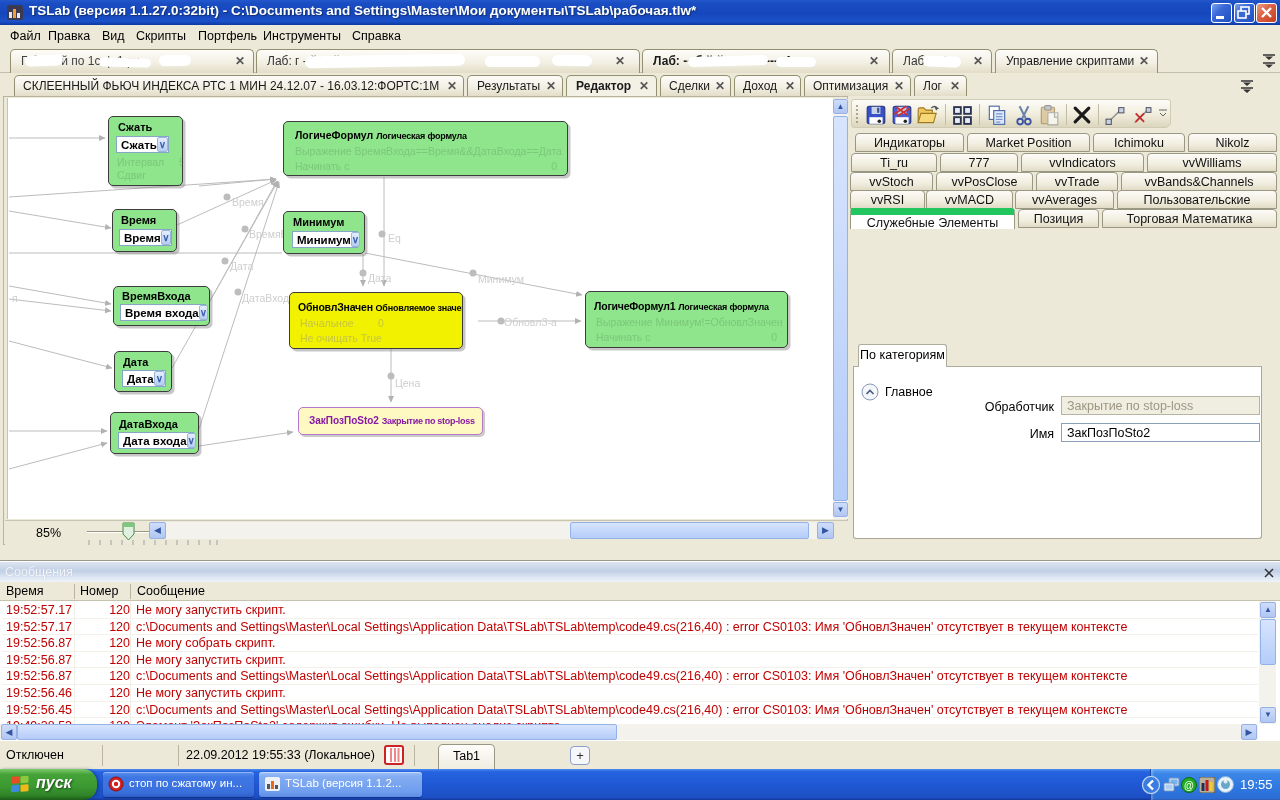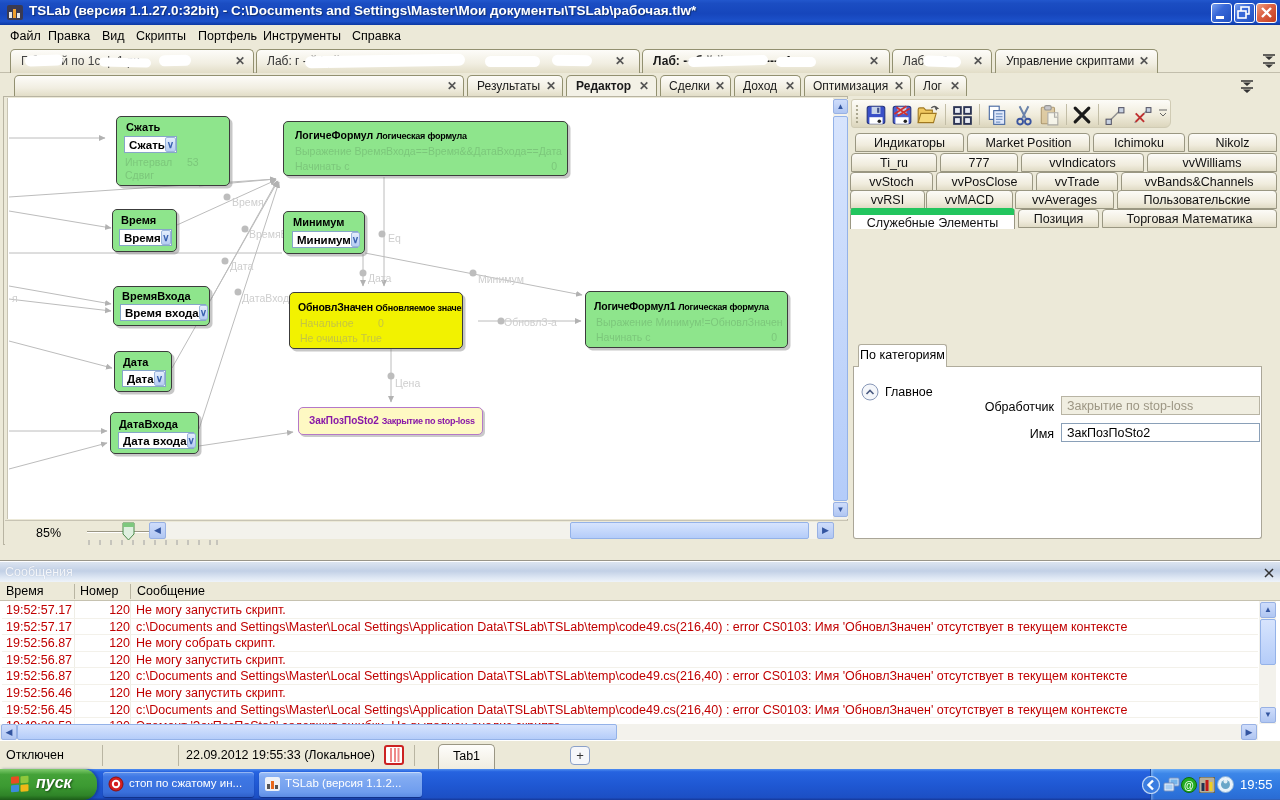--- a/index.html
+++ b/index.html
@@ -120,20 +120,21 @@
    <div class="xx" style="left:143px;">✕</div>
  </div>
  <svg class="abs" style="left:1262px;top:6px;" width="14" height="16">
       <path d="M1 3 L13 3 M1 11 L13 11" stroke="#333" stroke-width="1.4"></path>
       <path d="M3 4.5 L7 8 L11 4.5 Z M3 12.5 L7 16 L11 12.5 Z" fill="#333"></path>
     </svg>
 </div>
 
 <div id="tabrow2" class="abs" style="left:0;top:73px;width:1280px;height:23px;background:#ece9d8;">
  <div class="xtab" style="left:14px;top:2px;width:450px;height:21px;font-size:12px;">
+   <div class="tx" style="top:3px;left:8px;">СКЛЕЕННЫЙ ФЬЮЧ ИНДЕКСА РТС 1 МИН 24.12.07 - 16.03.12:ФОРТС:1М</div>
    <div class="xx" style="left:432px;top:3px;">✕</div>
  </div>
  <div class="xtab" style="left:467px;top:2px;width:96px;height:21px;">
    <div class="tx" style="top:3px;left:9px;">Результаты</div>
       <div class="xx" style="left:78px;top:3px;">✕</div>
  </div>
  <div class="xtab" style="left:566px;top:2px;width:91px;height:22px;background:#f3f1e6;">
    <div class="tx" style="top:3px;left:9px;font-weight:bold;">Редактор</div>
       <div class="xx" style="left:72px;top:3px;">✕</div>
  </div>
@@ -207,21 +208,21 @@
    <text x="234" y="203">ДатаВход</text>
    <text x="380" y="143">Eq</text>
    <text x="360" y="183">Дата</text>
    <text x="470" y="184">Минимум</text>
    <text x="496" y="227">ОбновлЗ-а</text>
    <text x="387" y="288">Цена</text>
    <text x="4" y="203">я</text>
   </g>
  </svg>
 
- <div class="node" style="left:112px;top:19px;width:114px;height:70px;">
+ <div class="node" style="left:104px;top:19px;width:75px;height:70px;">
    <div class="nt" style="left:9px;top:4px;">Сжать</div>
    <div class="combo" style="left:7px;top:19px;width:53px;height:17px;">
         <div class="cv">Сжать</div>
         <div class="cb">∨</div>
       </div>
    <div class="dim" style="left:8px;top:39px;">Интервал</div>
       <div class="dim" style="left:70px;top:39px;">53</div>
    <div class="dim" style="left:8px;top:52px;">Сдвиг</div>
  </div>
  <div class="node" style="left:108px;top:112px;width:65px;height:43px;">

